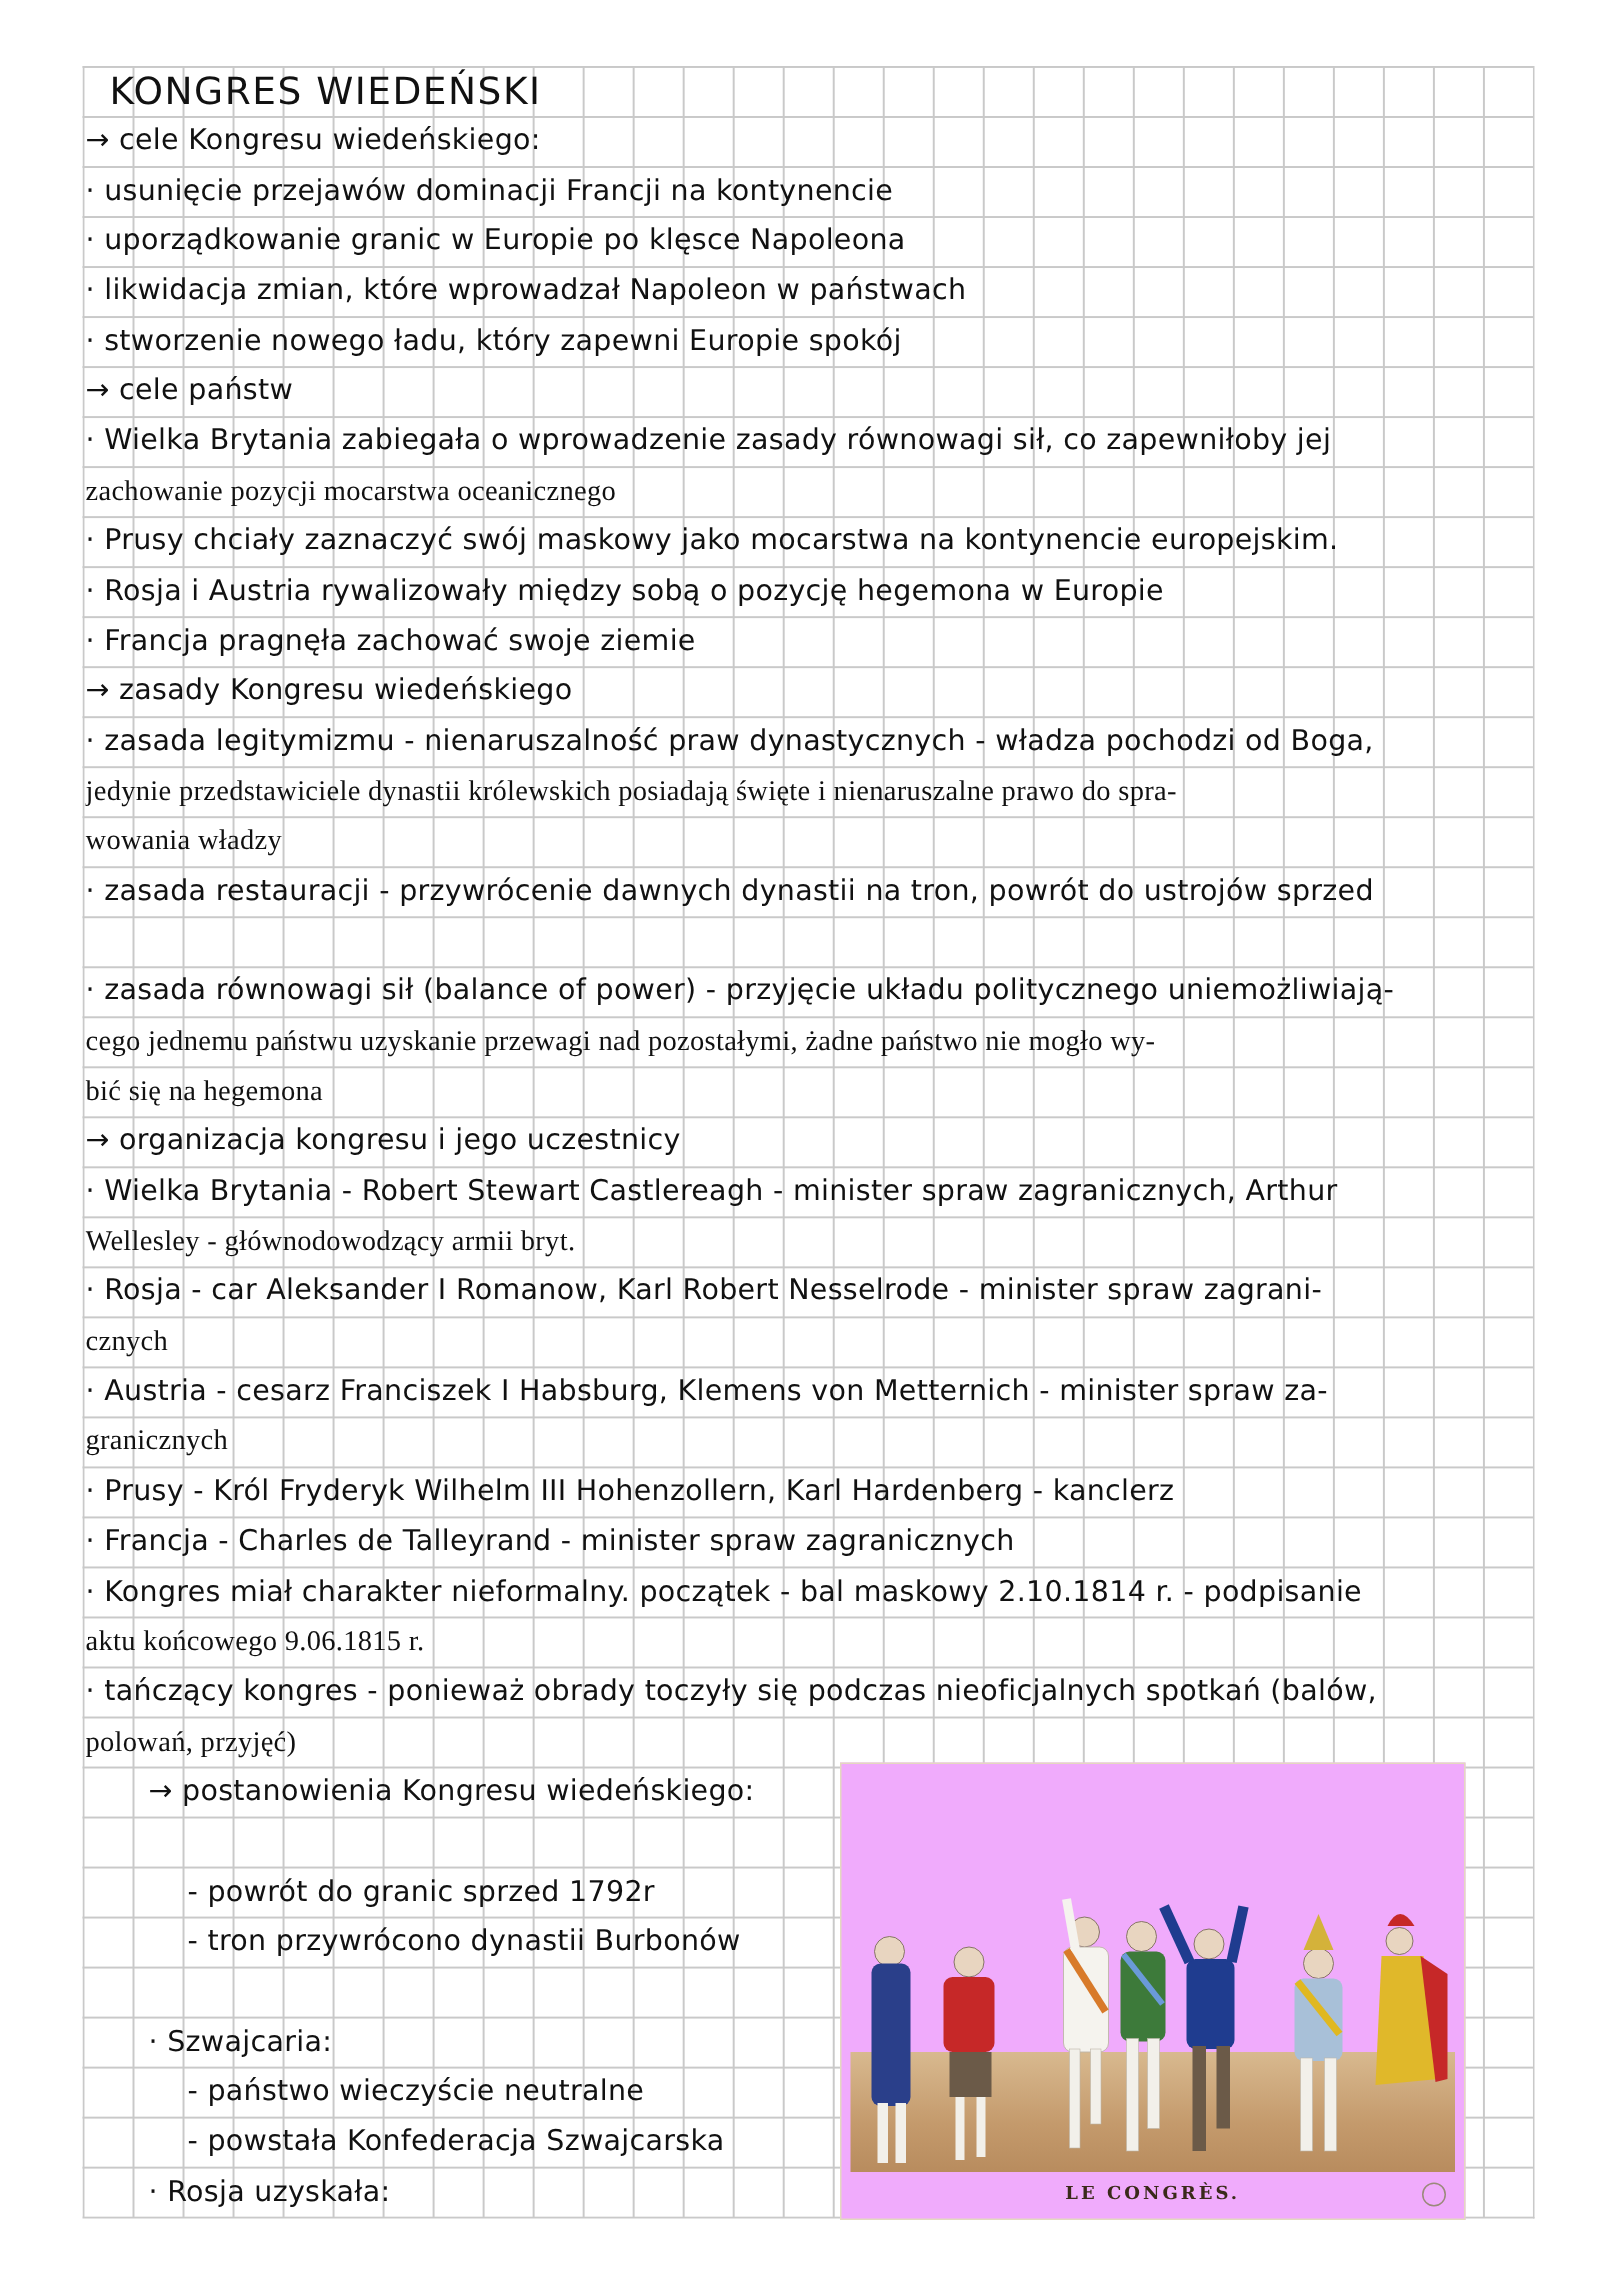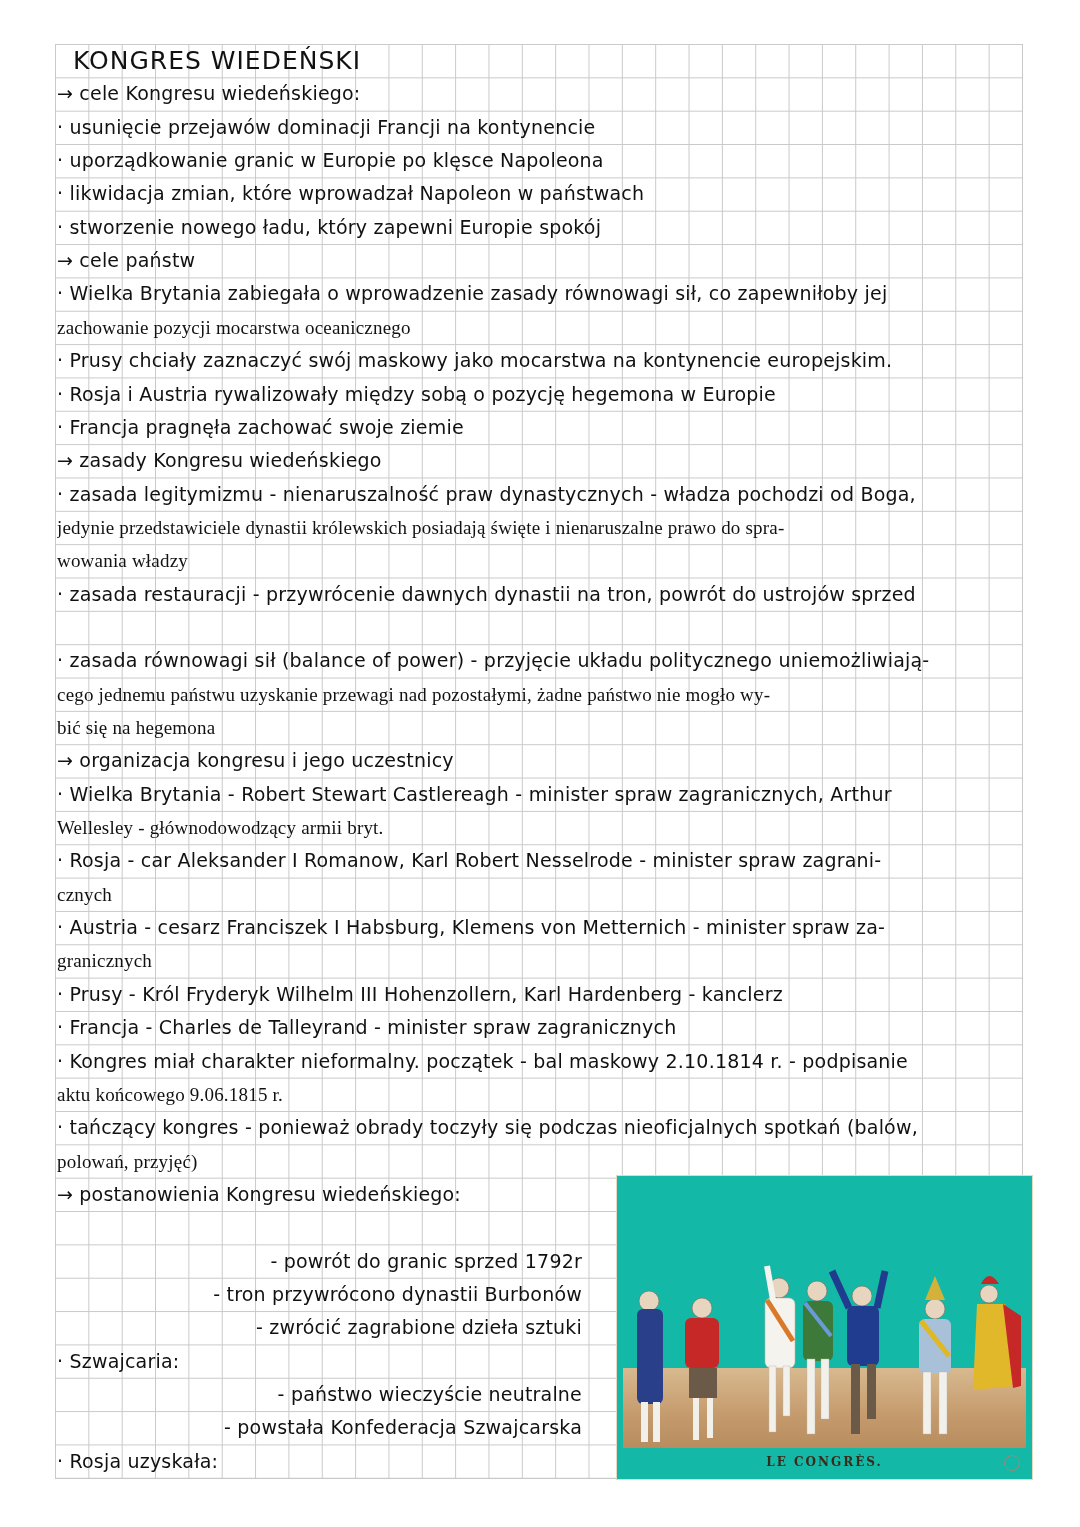--- a/index.html
+++ b/index.html
@@ -17,26 +17,26 @@
   .line {
     position: absolute; left: 8px; right: 6px; height: 33px;
     font-family: "DejaVu Sans", sans-serif;
     font-size: 19px; line-height: 33px;
     color: #111111; white-space: nowrap; overflow: hidden;
     letter-spacing: 0.2px;
   }
   .title { font-size: 25px; left: 18px; letter-spacing: 1px; font-weight: normal; }
   .arrow { left: 2px; }
   .bullet { left: 2px; }
-  .sub { left: 28px; text-align: right; }
+  .sub { left: 28px; }
   .cont { left: 2px; font-family: Liberation Serif, serif; }
-  .narrow { right: 440px; }
+  .narrow { right: 440px; padding-left: 42px; }
   .artwork {
-    position: absolute; left: 616px; top: 1175px; width: 415px; height: 303px;
-    background: #14b8a6; border: 1px solid #e4d8c0;
+    position: absolute; left: 560px; top: 1175px; width: 415px; height: 303px;
+    background: #f0abfc; border: 1px solid #e4d8c0;
     overflow: hidden;
   }
   .floor {
     position: absolute; left: 6px; right: 6px; top: 192px; height: 80px;
     background: linear-gradient(to bottom, #d8b98f, #c49a6c 60%, #b88c5e);
   }
   .caption {
     position: absolute; left: 0; right: 0; bottom: 10px; text-align: center;
     font-family: "DejaVu Serif", serif; font-size: 12px; letter-spacing: 2px; color: #3a2a1a;
     font-weight: bold;
@@ -85,21 +85,20 @@
   <div class="line bullet" style="top:933.8px">· Prusy - Król Fryderyk Wilhelm III Hohenzollern, Karl Hardenberg - kanclerz</div>
   <div class="line bullet" style="top:967.15px">· Francja - Charles de Talleyrand - minister spraw zagranicznych</div>
   <div class="line bullet" style="top:1000.5px">· Kongres miał charakter nieformalny. początek - bal maskowy 2.10.1814 r. - podpisanie</div>
   <div class="line cont" style="top:1033.85px">aktu końcowego 9.06.1815 r.</div>
   <div class="line bullet" style="top:1067.2px">· tańczący kongres - ponieważ obrady toczyły się podczas nieoficjalnych spotkań (balów,</div>
   <div class="line cont" style="top:1100.55px">polowań, przyjęć)</div>
 
   <div class="line arrow narrow" style="top:1133.9px">→ postanowienia Kongresu wiedeńskiego:</div>
   <div class="line sub narrow" style="top:1200.6px">- powrót do granic sprzed 1792r</div>
   <div class="line sub narrow" style="top:1233.95px">- tron przywrócono dynastii Burbonów</div>
-  <div class="line sub narrow" style="top:1267.3px">- zwrócić zagrabione dzieła sztuki</div>
   <div class="line bullet narrow" style="top:1300.65px">· Szwajcaria:</div>
   <div class="line sub narrow" style="top:1334px">- państwo wieczyście neutralne</div>
   <div class="line sub narrow" style="top:1367.35px">- powstała Konfederacja Szwajcarska</div>
   <div class="line bullet narrow" style="top:1400.7px">· Rosja uzyskała:</div>
 </div>
 
 <div class="artwork">
   <div class="floor"></div>
   <svg width="415" height="303" style="position:absolute;left:0;top:0">
 

